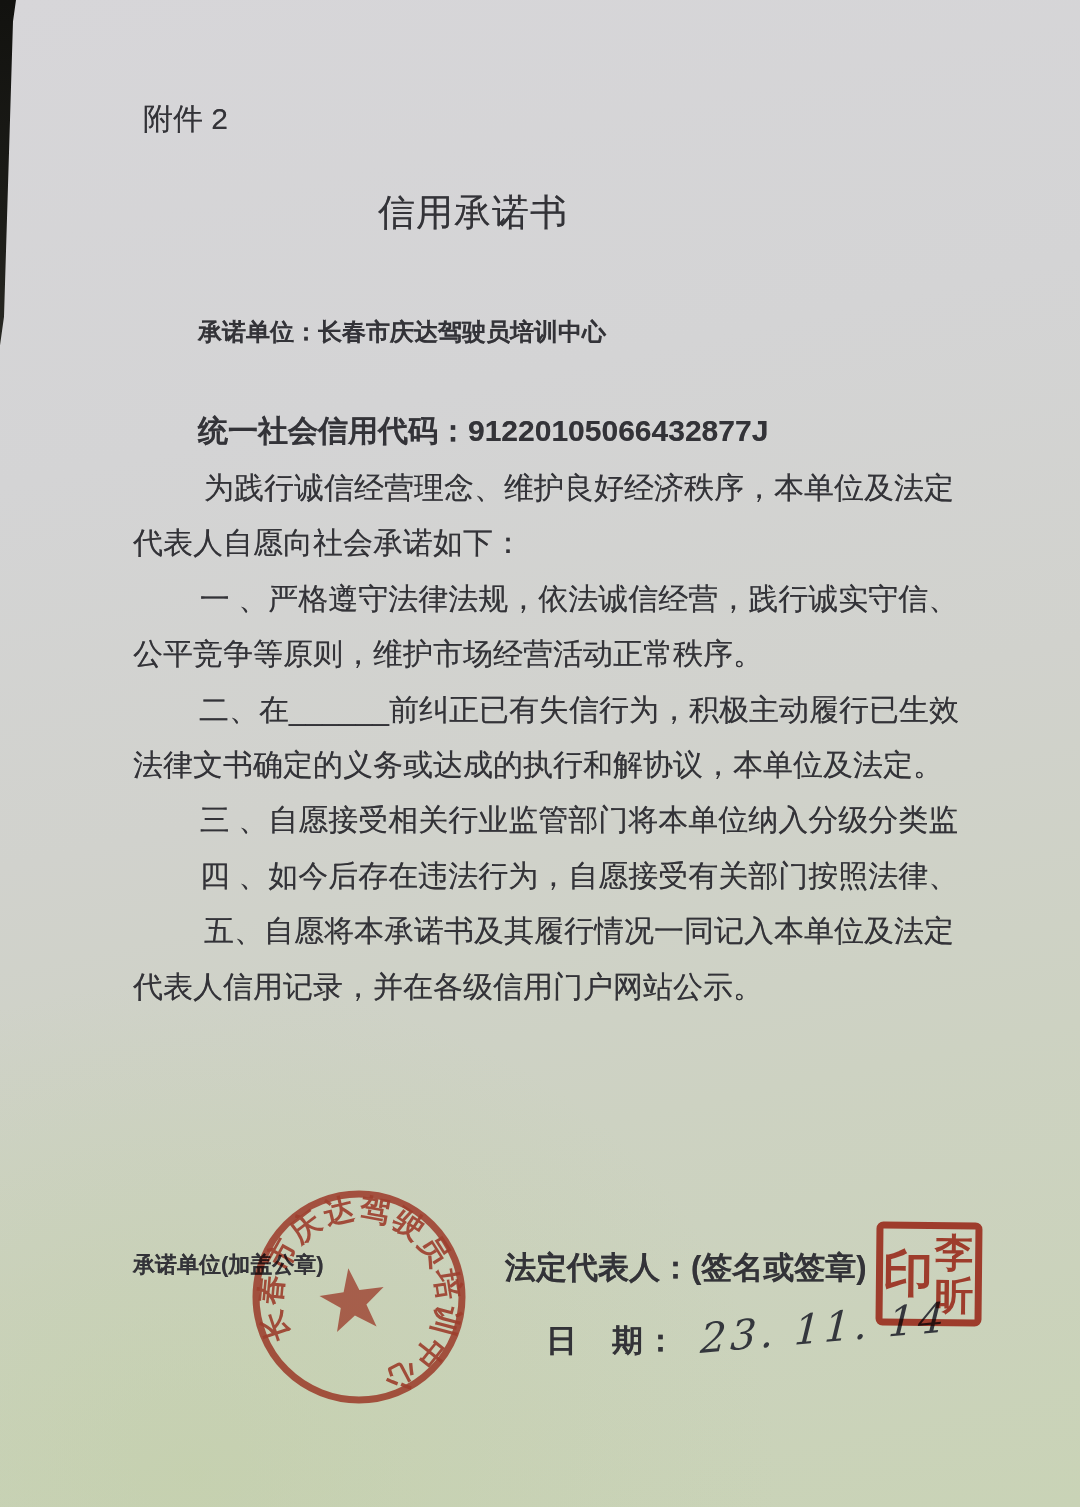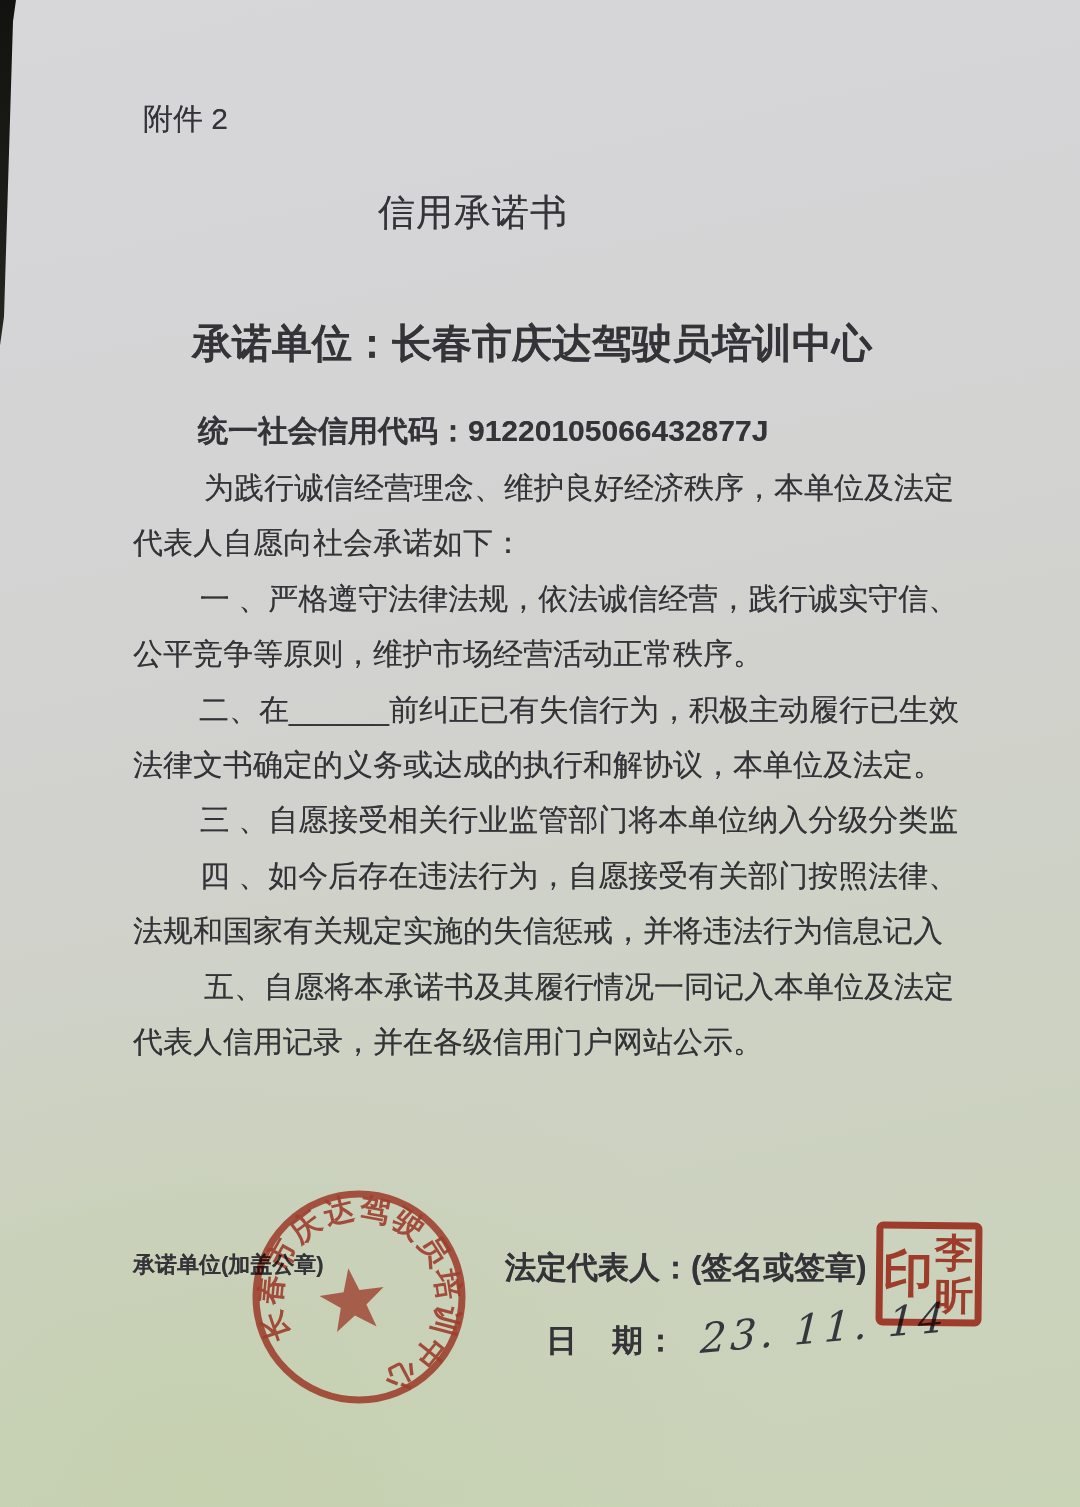--- a/index.html
+++ b/index.html
@@ -13,21 +13,21 @@
   }
   
   .edge-shadow{
     position:absolute;left:0;top:0;width:22px;height:360px;
     background:linear-gradient(180deg,#12120f 0%,#1c1c18 60%,#2a2a24 100%);
     clip-path:polygon(0 0,16px 0,13px 6%,4px 88%,0 96%);
   }
   .txt{position:absolute;white-space:nowrap;text-shadow:0 0 0.5px rgba(40,40,44,0.55);}
   .attachment{left:143px;top:99px;font-size:30px;}
   .title{left:378px;top:188px;font-size:37px;font-weight:400;letter-spacing:1px;}
-  .org-line{left:192px;top:316px;font-size:40px;font-weight:600;}
+  .org-line{left:198px;top:316px;font-size:24px;font-weight:600;}
   .code-line{left:198px;top:371px;font-size:30px;font-weight:600;margin-top:40px;}
   .body-block{position:absolute;left:133px;top:460px;width:830px;font-size:30px;font-weight:500;}
   .line{line-height:55.4px;height:55.4px;white-space:nowrap;text-shadow:0 0 0.5px rgba(40,40,44,0.55);}
   .ind{padding-left:62px;text-align:center;}
   .footer-unit{left:133px;top:1250px;font-size:22px;font-weight:600;}
   .footer-rep{left:505px;top:1247px;font-size:31px;font-weight:600;}
   .footer-date{left:546px;top:1320px;font-size:31px;font-weight:600;letter-spacing:2px;}
   .hand-date{
     left:700px;top:1304px;font-size:41px;color:#34373d;
     font-family:"DejaVu Serif","Liberation Serif",serif;font-style:italic;font-weight:400;
@@ -63,21 +63,20 @@
 
   <div class="body-block">
     <div class="line ind">为践行诚信经营理念、维护良好经济秩序，本单位及法定</div>
     <div class="line">代表人自愿向社会承诺如下：</div>
     <div class="line ind">一 、严格遵守法律法规，依法诚信经营，践行诚实守信、</div>
     <div class="line">公平竞争等原则，维护市场经营活动正常秩序。</div>
     <div class="line ind">二、在______前纠正已有失信行为，积极主动履行已生效</div>
     <div class="line">法律文书确定的义务或达成的执行和解协议，本单位及法定。</div>
     <div class="line ind">三 、自愿接受相关行业监管部门将本单位纳入分级分类监</div>
     <div class="line ind">四 、如今后存在违法行为，自愿接受有关部门按照法律、</div>
-    <div class="line">法规和国家有关规定实施的失信惩戒，并将违法行为信息记入</div>
     <div class="line ind">五、自愿将本承诺书及其履行情况一同记入本单位及法定</div>
     <div class="line">代表人信用记录，并在各级信用门户网站公示。</div>
   </div>
 
   <div class="txt footer-unit">承诺单位(加盖公章)</div>
   <div class="txt footer-rep">法定代表人：(签名或签章)</div>
   <div class="txt footer-date">日　期：</div>
   <div class="txt hand-date">23. 11. 14</div>
 
   <svg class="round-seal" viewBox="0 0 230 230">

